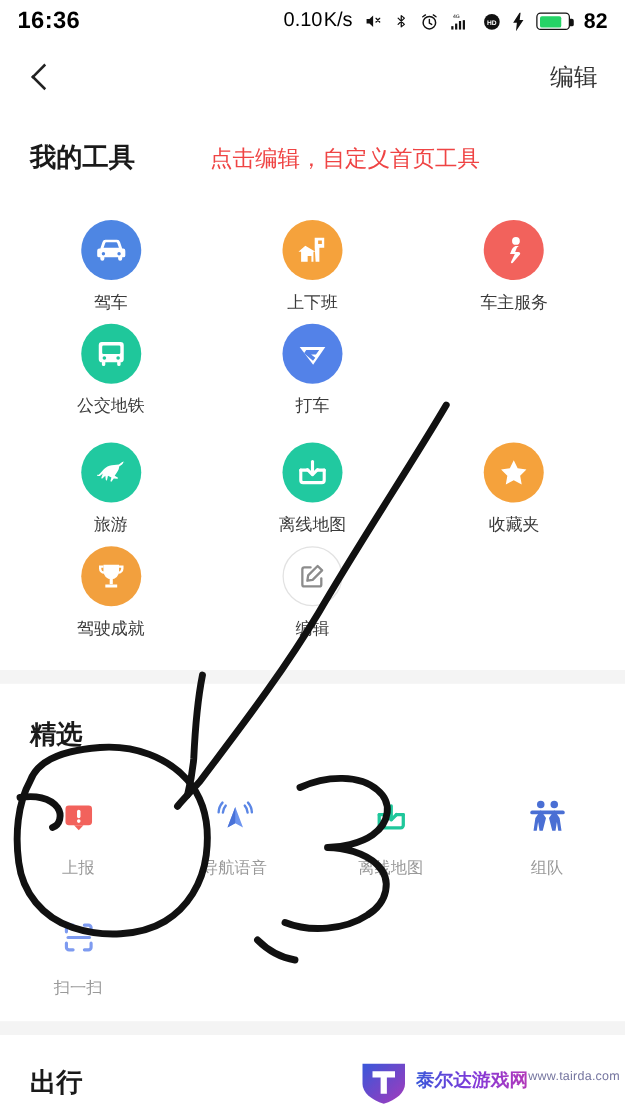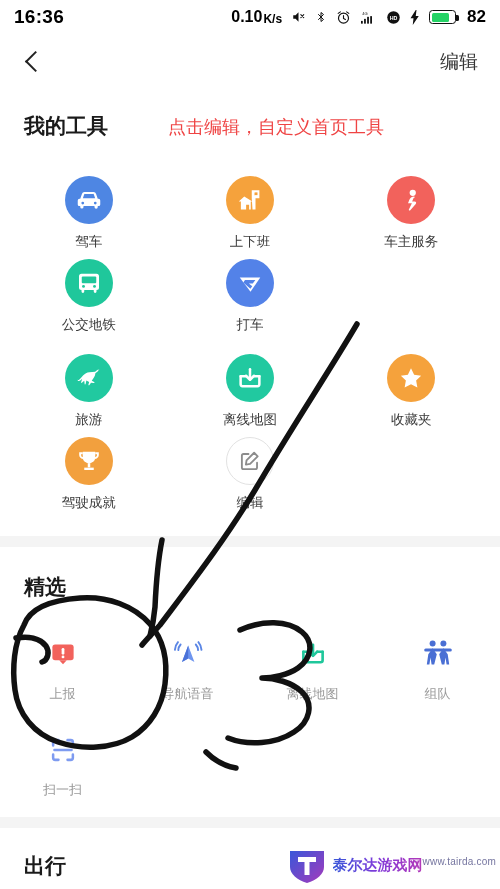--- a/index.html
+++ b/index.html
@@ -11,22 +11,22 @@
     position:relative;
   }
   
   .statusbar{
     height:34px; display:flex; align-items:center;
     padding:0 14px; color:#000;
   }
   .sb-time{ font-size:19px; font-weight:600; letter-spacing:.3px; }
   .sb-mid{ flex:1; }
   .sb-right{ display:flex; align-items:center; gap:9px; }
-  .sb-net{ font-size:16px; font-weight:700; display:flex; align-items:flex-end; }
-  .sb-net .unit{ font-size:12px; margin-left:1px; }
+  .sb-net{ font-size:16px; font-weight:400; display:flex; align-items:center; }
+  .sb-net .unit{ font-size:16px; margin-left:1px; }
   .sb-ic{ display:flex; align-items:center; justify-content:center; }
   .sb-batt-num{ font-size:17px; font-weight:600; margin-left:2px; }
   .batt{
     width:27px; height:14px; border:1.8px solid #111; border-radius:3.5px;
     position:relative; display:flex; align-items:center; padding:1.5px;
   }
   .batt:after{
     content:""; position:absolute; right:-4px; top:4px; width:2.6px; height:6px;
     background:#111; border-radius:0 1.5px 1.5px 0;
   }

